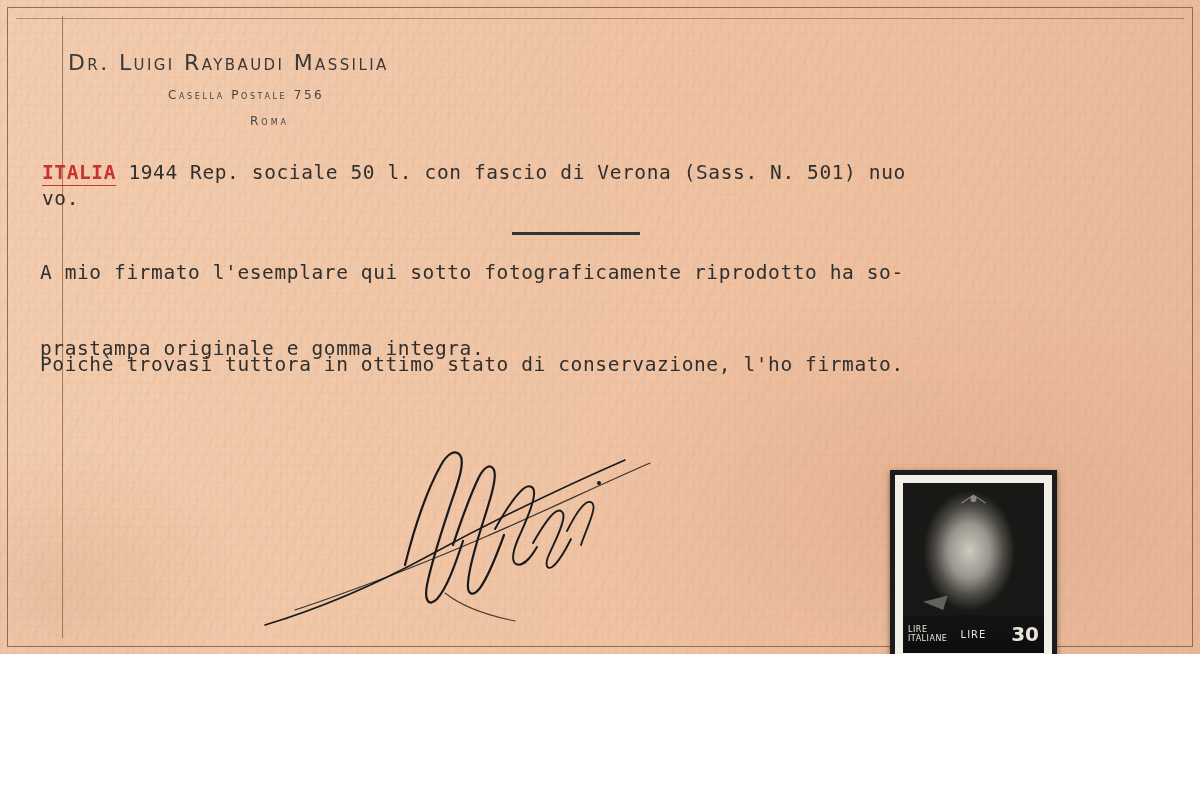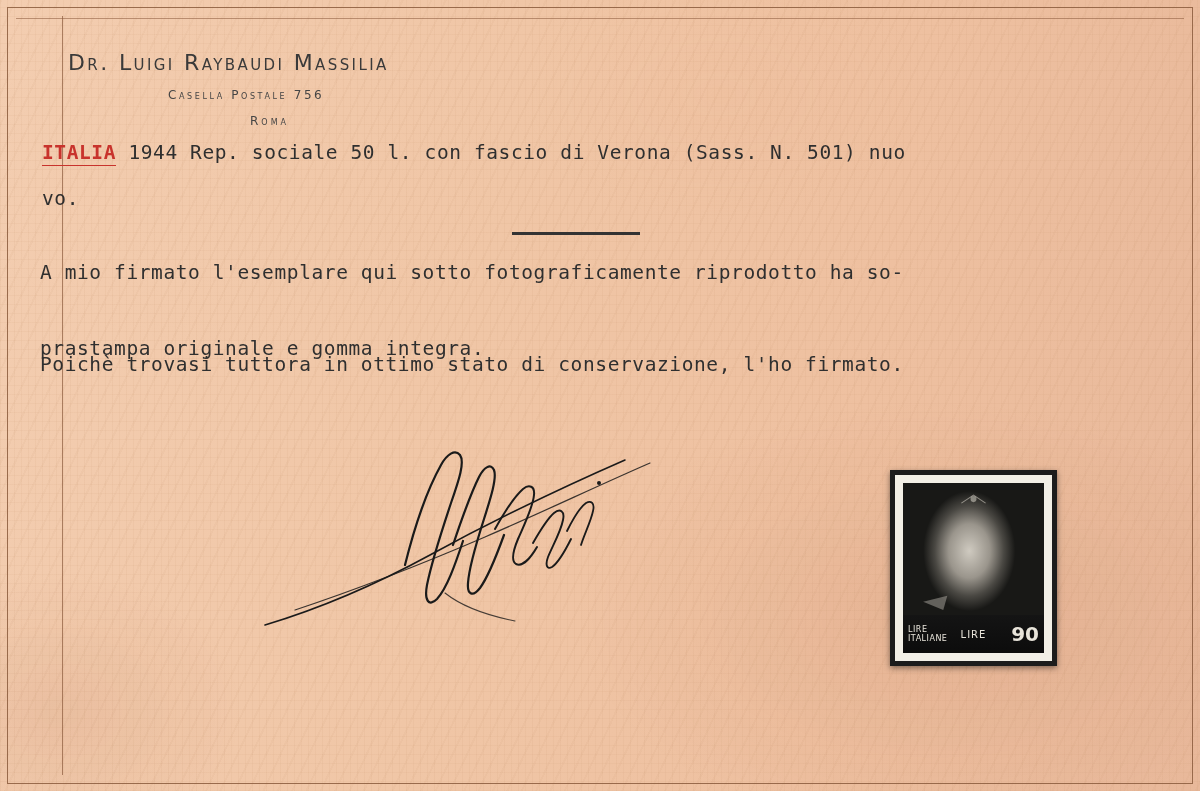--- a/index.html
+++ b/index.html
@@ -3,21 +3,21 @@
 <meta charset="utf-8">
 <style>
   html, body {
     margin: 0;
     padding: 0;
     background: #ffffff;
   }
   #certificate {
     position: relative;
     width: 1200px;
-    height: 791px;
+    height: 654px;
     overflow: hidden;
     background:
       repeating-linear-gradient(90deg, rgba(200,150,110,0.10) 0px, rgba(200,150,110,0.10) 1px, rgba(255,255,255,0) 1px, rgba(255,255,255,0) 7px),
       repeating-linear-gradient(0deg, rgba(200,150,110,0.09) 0px, rgba(200,150,110,0.09) 1px, rgba(255,255,255,0) 1px, rgba(255,255,255,0) 9px),
       repeating-linear-gradient(115deg, rgba(190,140,100,0.07) 0px, rgba(190,140,100,0.07) 2px, rgba(255,255,255,0) 2px, rgba(255,255,255,0) 13px),
       linear-gradient(100deg, #f3cdb0 0%, #f0c6a6 40%, #eec0a0 70%, #e8b89a 100%);
     font-family: "DejaVu Sans Mono", monospace;
     color: #2b2b2b;
   }
   
@@ -97,21 +97,21 @@
 
   
   .typed {
     position: absolute;
     font-size: 19.5px;
     line-height: 25px;
     letter-spacing: 0.6px;
     color: #2f2f2f;
     white-space: pre;
   }
-  .line-1 { left: 42px; top: 140px; }
+  .line-1 { left: 42px; top: 160px; }
   .line-2 { left: 42px; top: 186px; }
   .para2-l1 { left: 40px; top: 260px; }
   .para2-l2 { left: 40px; top: 296px; margin-top: 40px; }
   .para3    { left: 40px; top: 352px; }
   .para4    { left: 40px; top: 406px; }
 
   .italia {
     color: #c8332c;
     font-weight: bold;
     position: relative;
@@ -258,19 +258,19 @@
             <path d="M20,118 L44,112 L40,126 Z" fill="#cfcac0" stroke="none" opacity="0.75"></path>
           </g>
           <g fill="#e5e1d6" opacity="0.5">
             <circle cx="70" cy="16" r="3"></circle>
             <circle cx="70" cy="142" r="2.2"></circle>
           </g>
         </svg>
         <div class="stamp-bottom">
           <div class="stamp-lire">LIRE ITALIANE</div>
           <div class="stamp-poste">LIRE</div>
-          <div class="stamp-value">90</div>
+          <div class="stamp-value">30</div>
         </div>
       </div>
     </div>
 
   </div>
 </div>
 
 </body></html>

